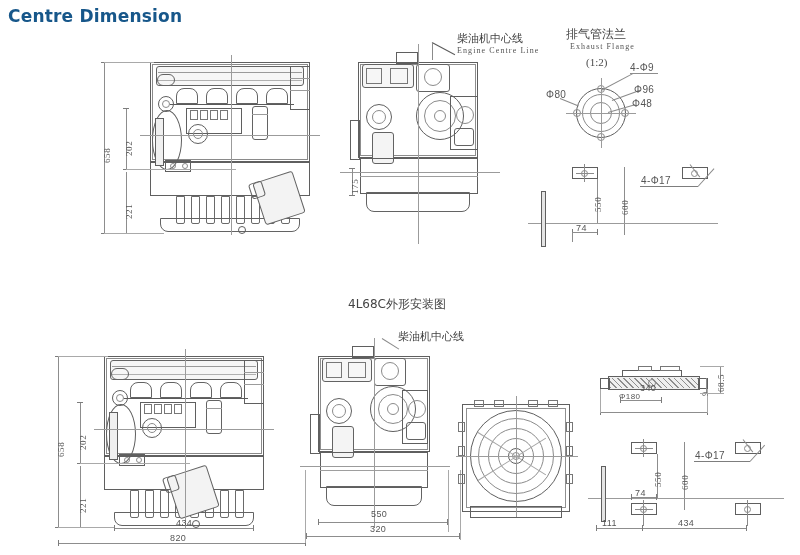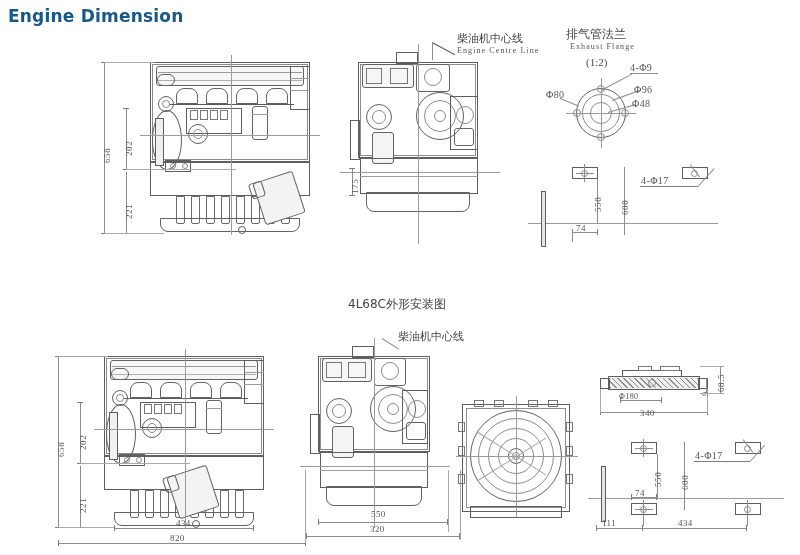--- a/index.html
+++ b/index.html
@@ -28,21 +28,21 @@
   .rect{position:absolute;border:1px solid #5f5f5f;box-sizing:border-box;}
   .rect2{position:absolute;border:1px solid #777;box-sizing:border-box;}
   .circ{position:absolute;border:1px solid #5f5f5f;border-radius:50%;box-sizing:border-box;}
   .circ2{position:absolute;border:1px solid #8b8b8b;border-radius:50%;box-sizing:border-box;}
   .rr{position:absolute;border:1px solid #636363;border-radius:3px;box-sizing:border-box;}
   .fillg{background:#efefef;}
   .fillh{background:#e4e4e4;}
 
   
   .dim{position:absolute;font-size:9px;color:#555;white-space:nowrap;
-       font-family:Liberation Serif, serif;letter-spacing:.4px;}
+       font-family:Liberation Sans, sans-serif;letter-spacing:.4px;}
   .dimv{position:absolute;font-size:9px;color:#555;white-space:nowrap;
        font-family:"Liberation Serif","DejaVu Serif",serif;letter-spacing:.6px;
        transform-origin:left top;transform:rotate(-90deg);}
   .lbl{position:absolute;white-space:nowrap;color:#4a4a4a;}
   .lbl-cn{font-family:"DejaVu Sans","Liberation Sans",sans-serif;font-size:11px;color:#3f3f3f;}
   .lbl-en{font-family:"Liberation Serif","DejaVu Serif",serif;font-size:8px;color:#555;letter-spacing:1.1px;}
   .caption{position:absolute;font-family:"DejaVu Sans","Liberation Sans",sans-serif;
            font-size:12px;color:#444;white-space:nowrap;}
   .scale-lbl{position:absolute;font-size:11px;color:#4a4a4a;
            font-family:"Liberation Serif","DejaVu Serif",serif;}
@@ -62,21 +62,21 @@
     background-image:repeating-linear-gradient(45deg,#8e8e8e 0 1px,transparent 1px 4px);
   }
   .fin{position:absolute;border:1px solid #6a6a6a;border-radius:0 0 2px 2px;box-sizing:border-box;}
 </style>
 </head>
 <body>
 
 <div class="page">
 
   <div id="title-block">
-    <div id="title-en">Engine Dimension</div>
+    <div id="title-en">Centre Dimension</div>
   </div>
 
 
   <div class="grp">
 
     <div class="rect" style="left:150px;top:62px;width:160px;height:100px;"></div>
     <div class="rect" style="left:152px;top:64px;width:156px;height:96px;border-color:#8a8a8a;"></div>
 
     <div class="rr" style="left:156px;top:66px;width:148px;height:20px;background:#f6f6f6;"></div>
     <div class="ln h" style="left:158px;top:72px;width:144px;background:#9a9a9a;"></div>
@@ -437,21 +437,21 @@
     <div class="circ2" style="left:648px;top:379px;width:8px;height:8px;"></div>
 
     <div class="ln h thin" style="left:620px;top:400px;width:42px;"></div>
     <div class="tick" style="left:620px;top:397px;"></div>
     <div class="tick" style="left:661px;top:397px;"></div>
     <div class="dim" style="left:619px;top:392px;font-size:8px;">Φ180</div>
 
     <div class="ln h thin" style="left:600px;top:412px;width:108px;"></div>
     <div class="tick" style="left:600px;top:409px;"></div>
     <div class="tick" style="left:707px;top:409px;"></div>
-    <div class="dim" style="left:640px;top:408px;">340</div>
+    <div class="dim" style="left:640px;top:383px;">340</div>
     <div class="ln v vthin" style="left:600px;top:389px;height:24px;"></div>
     <div class="ln v vthin" style="left:707px;top:389px;height:24px;"></div>
 
     <div class="ln v thin" style="left:720px;top:366px;height:28px;"></div>
     <div class="tickh" style="left:717px;top:366px;"></div>
     <div class="tickh" style="left:717px;top:393px;"></div>
     <div class="dimv" style="left:716px;top:392px;">68.5</div>
 
     <div class="ln v thin" style="left:706px;top:378px;height:16px;"></div>
     <div class="dimv" style="left:701px;top:396px;font-size:8px;">9</div>

